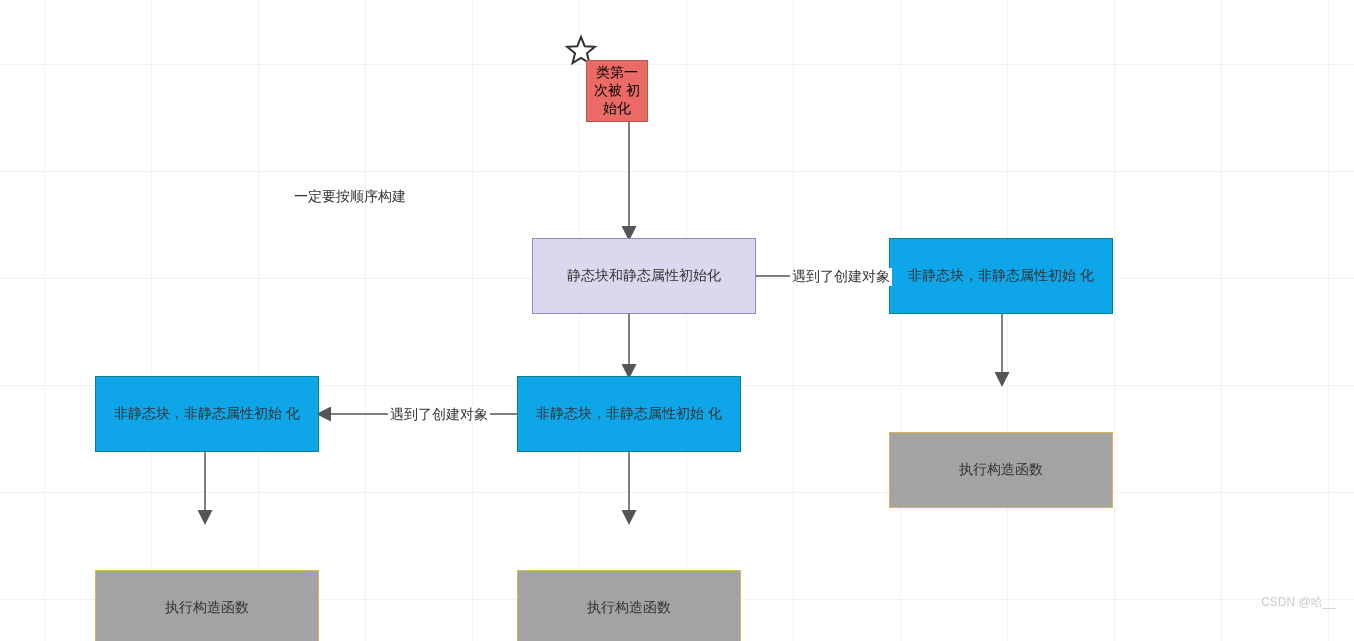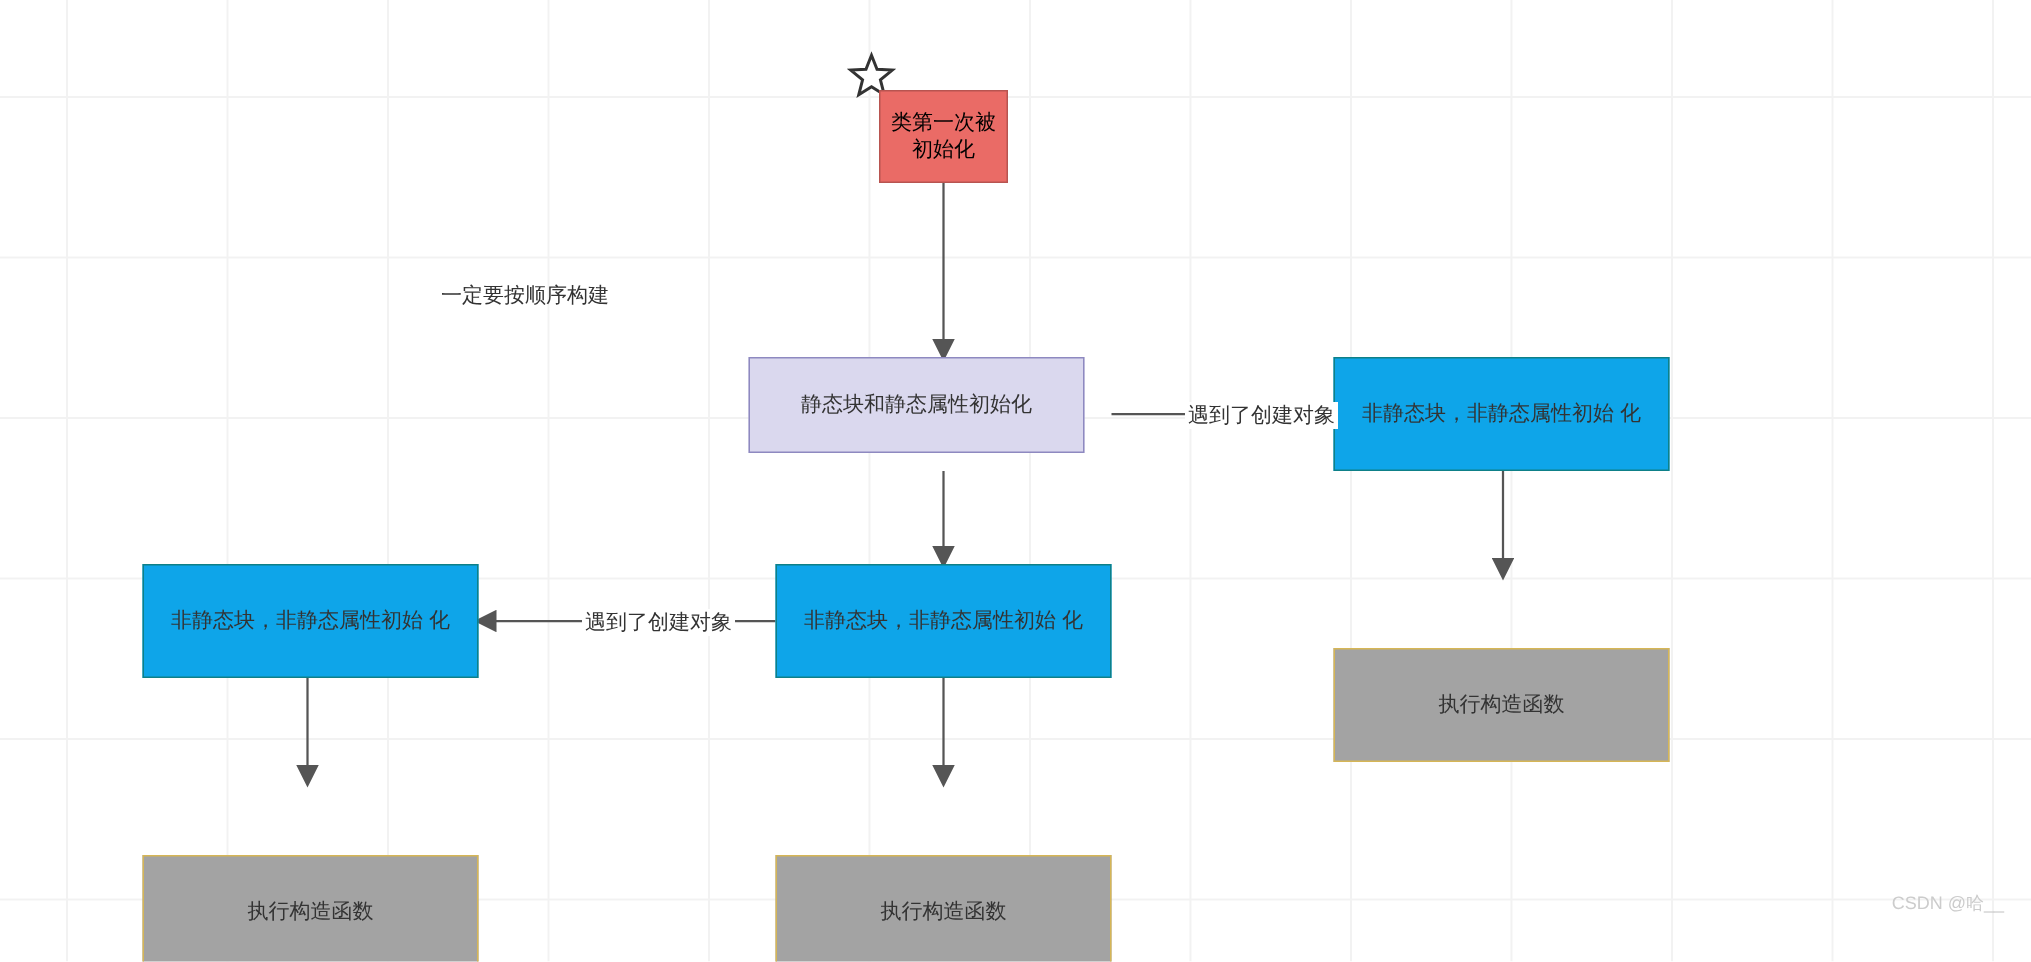--- a/index.html
+++ b/index.html
@@ -83,24 +83,24 @@
 
   <line x1="1002" y1="314" x2="1002" y2="384" stroke="#555" stroke-width="1.5" marker-end="url(#ah)"></line>
 </svg>
 
 <span class="star" style="left:564px; top:34px;">
   <svg viewBox="0 0 24 24" width="34" height="34">
     <path d="M12 2 L14.6 8.6 L21.8 9 L16.2 13.6 L18 20.6 L12 16.8 L6 20.6 L7.8 13.6 L2.2 9 L9.4 8.6 Z" fill="#fff" stroke="#333" stroke-width="1.4"></path>
   </svg>
 </span>
 
-<div class="node red" style="left:586px; top:60px; width:86px; height:62px;">类第一次被
+<div class="node red" style="left:586px; top:60px; width:62px; height:62px;">类第一次被
 初始化</div>
 
-<div class="node lav" style="left:499px; top:238px; width:224px; height:64px;">静态块和静态属性初始化</div>
+<div class="node lav" style="left:532px; top:238px; width:224px; height:76px;">静态块和静态属性初始化</div>
 
 <div class="node cyan" style="left:517px; top:376px; width:224px; height:76px;">非静态块，非静态属性初始
 化</div>
 
 <div class="node cyan" style="left:95px; top:376px; width:224px; height:76px;">非静态块，非静态属性初始
 化</div>
 
 <div class="node cyan" style="left:889px; top:238px; width:224px; height:76px;">非静态块，非静态属性初始
 化</div>
 

